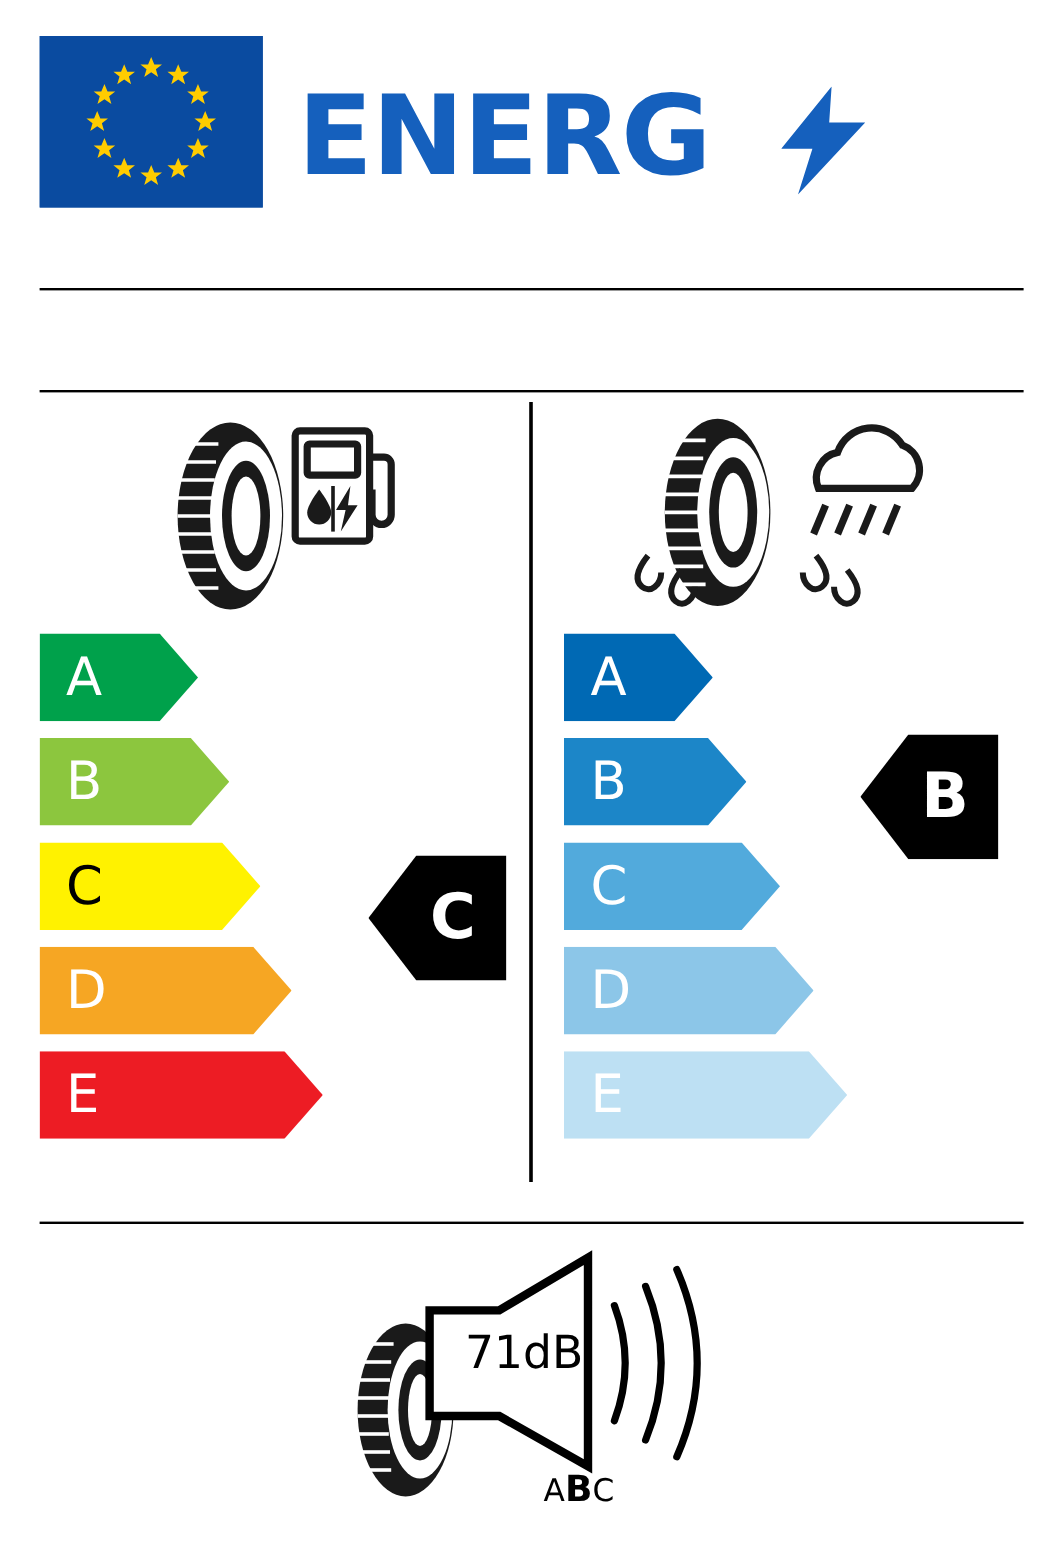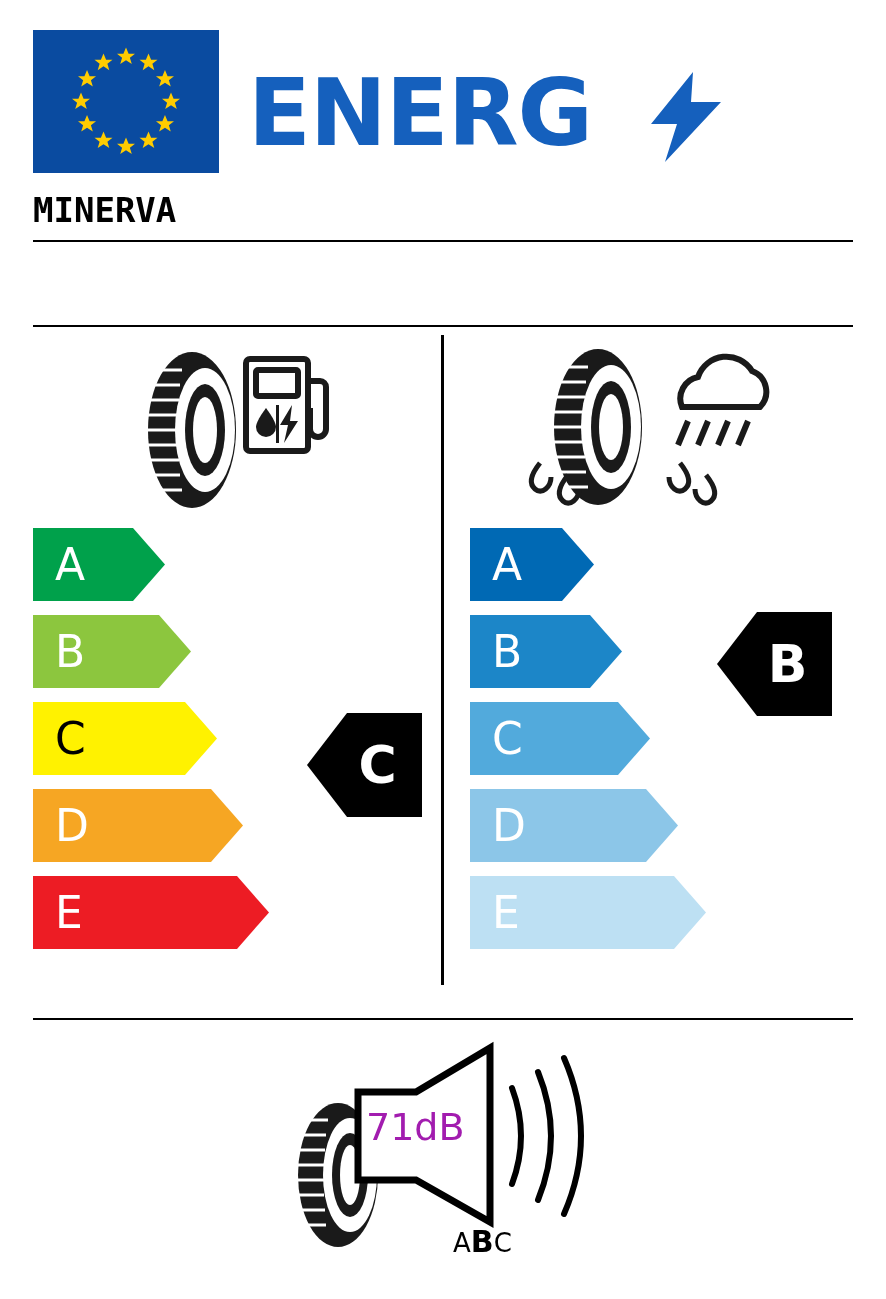--- a/index.html
+++ b/index.html
@@ -145,24 +145,24 @@
     font-weight: bold;
     font-size: 52px;
   }
 
   
   .noise-db {
     position: absolute;
     left: 366px;
     top: 1105px;
     width: 120px;
-    text-align: left;
+    text-align: right;
     font-family: "DejaVu Sans", sans-serif;
     font-size: 38px;
-    color: #a21caf;
+    color: #000000;
   }
   .noise-classes {
     position: absolute;
     left: 405px;
     top: 1224px;
     font-family: "DejaVu Sans", sans-serif;
     font-size: 26px;
     color: #000;
     margin-left: 48px;
   }
@@ -221,21 +221,20 @@
           </g>
         </g>
       </svg>
     </div>
     <div class="energ-word">ENERG</div>
     <svg class="energ-bolt" viewBox="0 0 70 90">
       <polygon points="42,0 0,52 26,52 14,90 70,30 40,30" fill="#1560bd"></polygon>
     </svg>
   </div>
 
-  <div class="brand-name">MINERVA</div>
   <div class="rule rule-1"></div>
   <div class="rule rule-2"></div>
   <div class="divider-v"></div>
   <div class="rule rule-3"></div>
 
   <div class="pict pict-fuel">
     <svg width="210" height="170" viewBox="0 0 210 170">
 
       <g>
         <ellipse cx="72" cy="85" rx="44" ry="78" fill="#1a1a1a"></ellipse>

